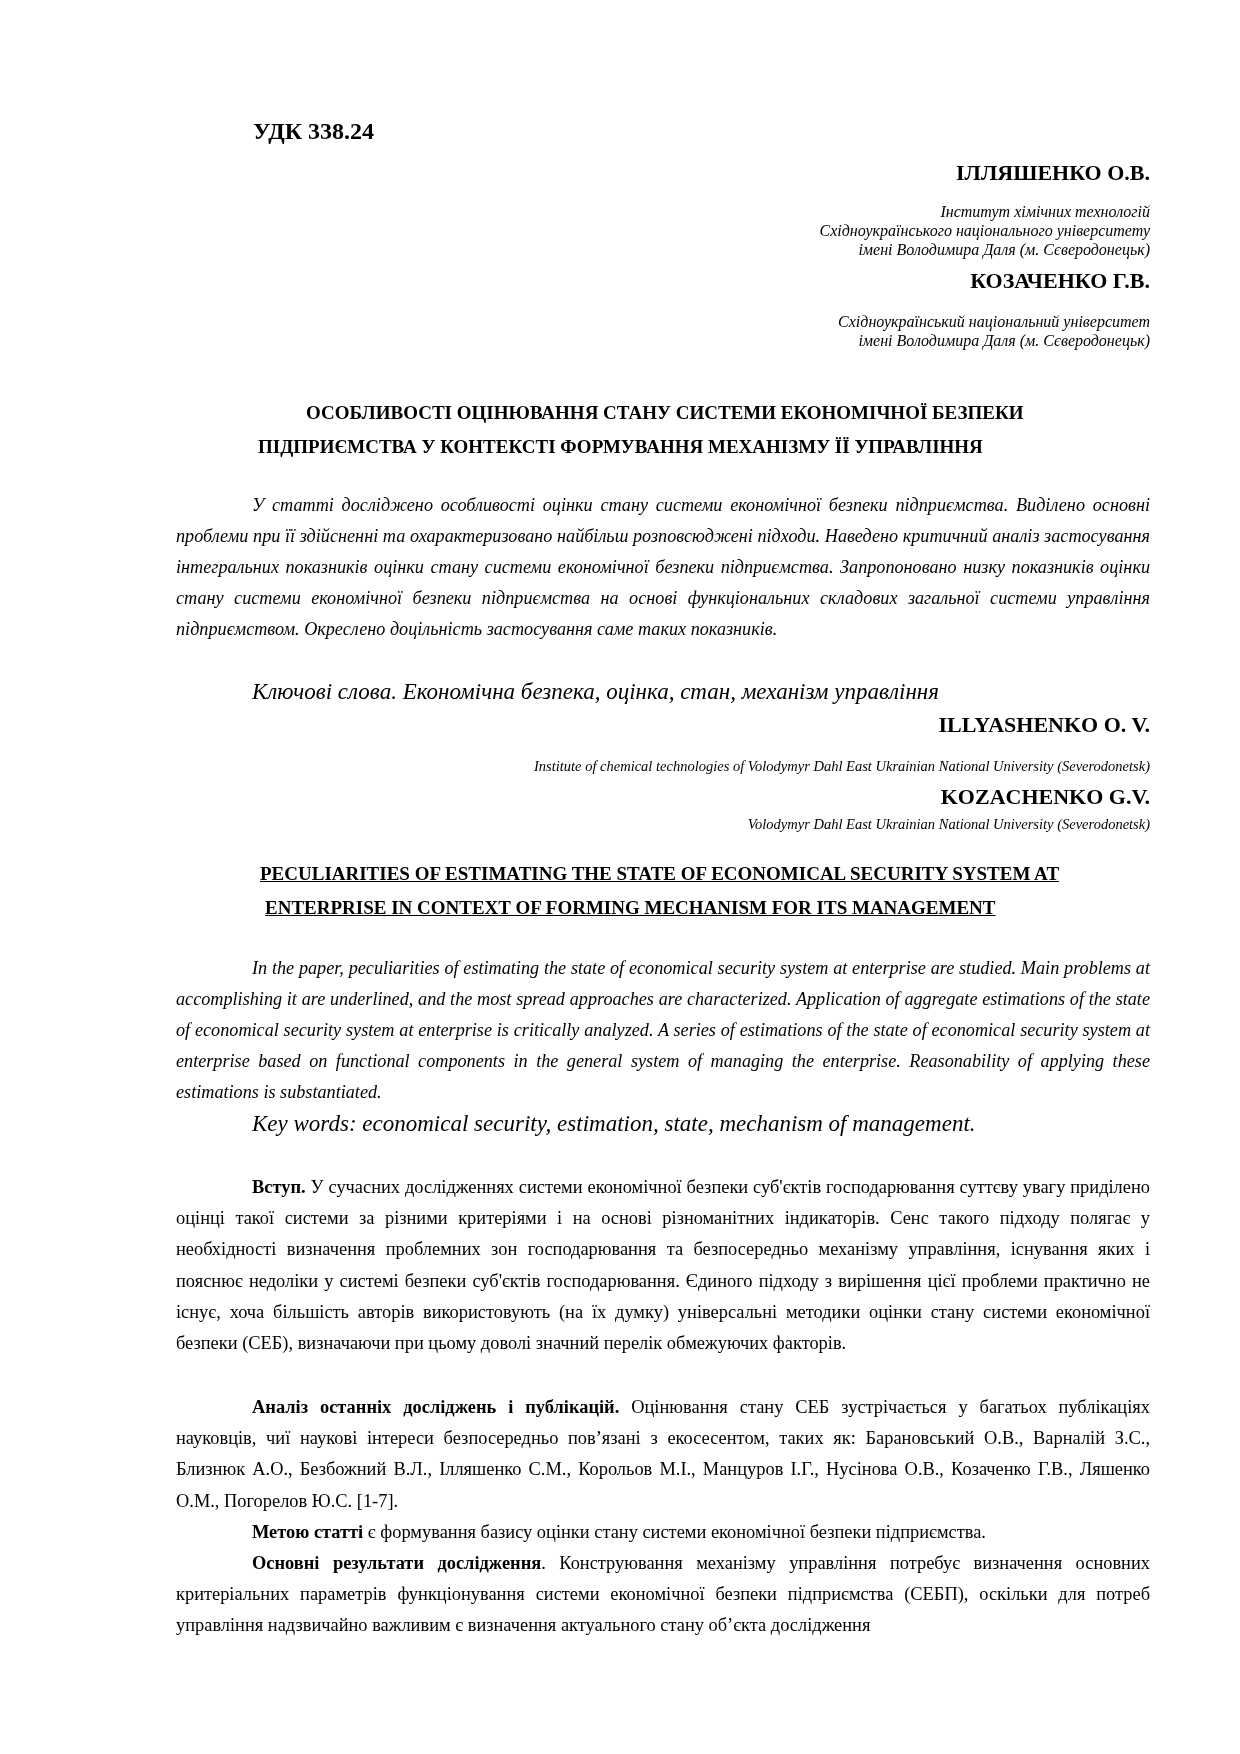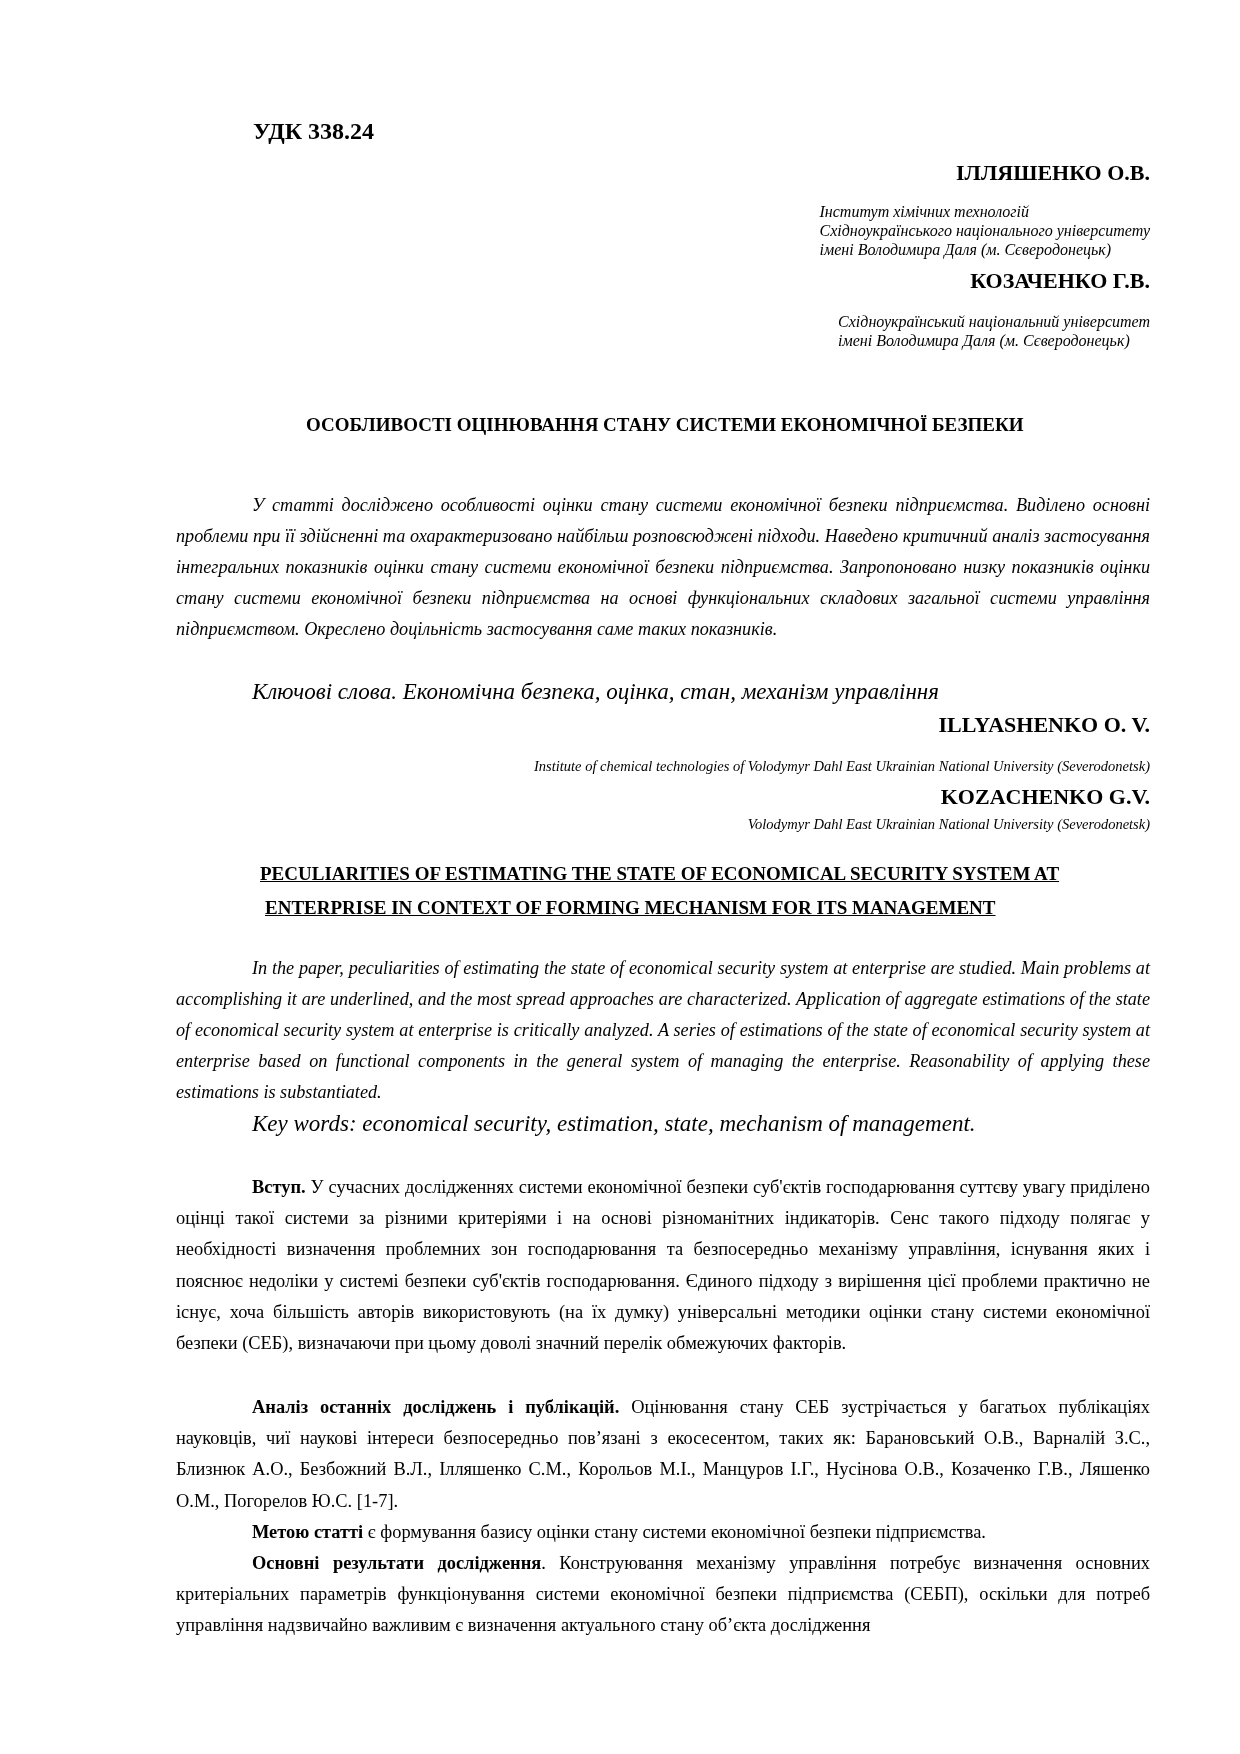--- a/index.html
+++ b/index.html
@@ -1,20 +1,20 @@
 <!DOCTYPE html>
 <html><head>
 <meta charset="utf-8">
 <style>
   html, body { margin:0; padding:0; background:#ffffff; }
   body { width:1240px; height:1754px; position:relative; overflow:hidden;
          font-family:"Liberation Serif", "DejaVu Serif", serif; color:#000; }
   .abs { position:absolute; }
   .udk { left:253px; top:118px; font-size:24px; font-weight:bold; }
-  .right { position:absolute; right:90px; }
+  .right { position:absolute; right:90px; text-align:right; }
   .author { font-size:22px; font-weight:bold; }
   .aff { font-size:16px; font-style:italic; line-height:19px; }
   .aff-en { font-size:14.5px; font-style:italic; line-height:18px; }
   .title { position:absolute; left:176px; width:974px; font-size:19px; font-weight:bold;
            line-height:34px; }
   .title .l1 { padding-left:130px; }
   .title .l2 { padding-left:82px; }
   .title-en .l1 { padding-left:84px; }
   .title-en .l2 { padding-left:89px; }
   .para { position:absolute; left:176px; width:974px; text-align:justify;
@@ -36,22 +36,23 @@
   <div>Інститут хімічних технологій</div>
   <div>Східноукраїнського національного університету</div>
   <div>імені Володимира Даля (м. Сєверодонецьк)</div>
 </div>
 <div class="right author" style="top:268px;">КОЗАЧЕНКО Г.В.</div>
 <div class="right aff" style="top:312px;">
   <div>Східноукраїнський національний університет</div>
   <div>імені Володимира Даля (м. Сєверодонецьк)</div>
 </div>
 
-<div class="title" style="top:408px;">
+<div class="title" style="top:396px;">
   <div class="l1">ОСОБЛИВОСТІ ОЦІНЮВАННЯ СТАНУ СИСТЕМИ ЕКОНОМІЧНОЇ БЕЗПЕКИ</div>
+  <div class="l2">ПІДПРИЄМСТВА У КОНТЕКСТІ ФОРМУВАННЯ МЕХАНІЗМУ ЇЇ УПРАВЛІННЯ</div>
 </div>
 
 <p class="para ita indent" style="top:490px;">У статті досліджено особливості оцінки стану системи економічної безпеки підприємства. Виділено основні проблеми при її здійсненні та охарактеризовано найбільш розповсюджені підходи. Наведено критичний аналіз застосування інтегральних показників оцінки стану системи економічної безпеки підприємства. Запропоновано низку показників оцінки стану системи економічної безпеки підприємства на основі функціональних складових загальної системи управління підприємством. Окреслено доцільність застосування саме таких показників.</p>
 <p class="noindent-kw" style="top:676px;">Ключові слова. Економічна безпека, оцінка, стан, механізм управління</p>
 
 <div class="right author" style="top:712px;">ILLYASHENKO O. V.</div>
 <div class="right aff-en" style="top:757px;">Institute of chemical technologies of Volodymyr Dahl East Ukrainian National University (Severodonetsk)</div>
 <div class="right author" style="top:784px;">KOZACHENKO G.V.</div>
 <div class="right aff-en" style="top:815px;">Volodymyr Dahl East Ukrainian National University (Severodonetsk)</div>
 

